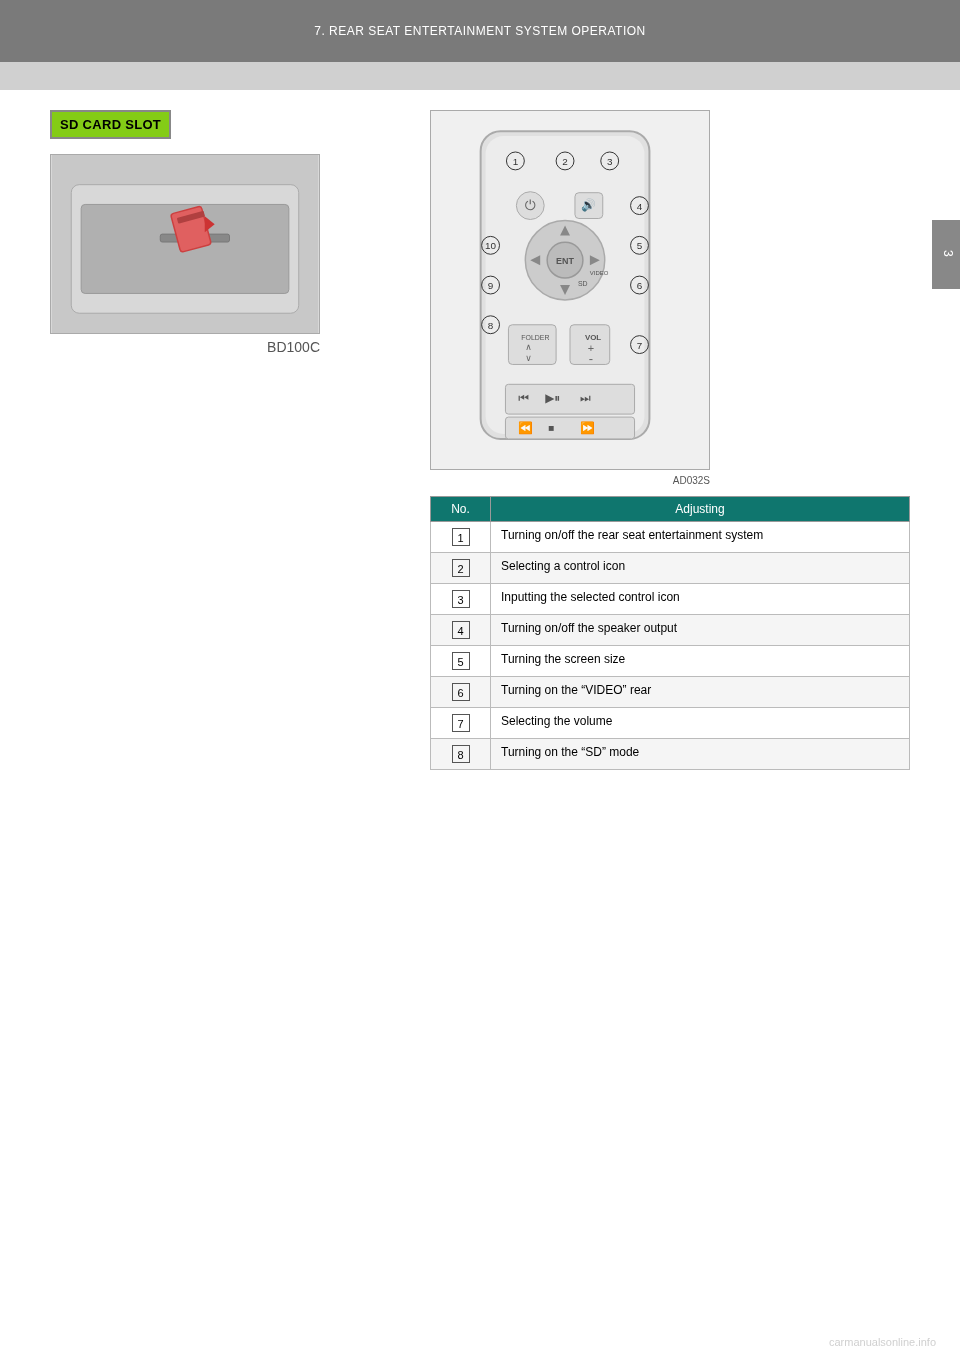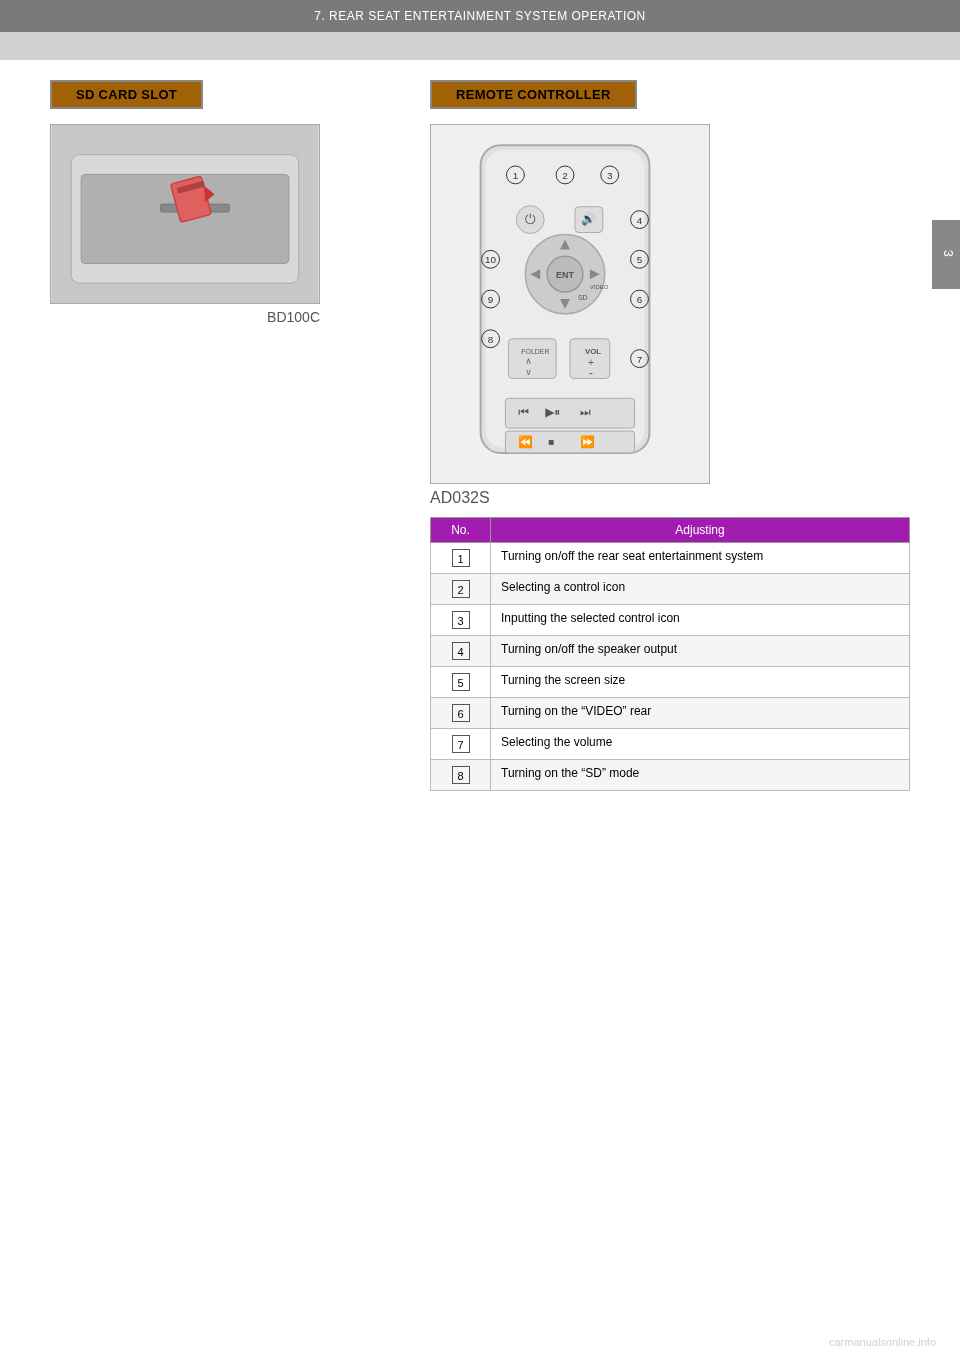--- a/index.html
+++ b/index.html
@@ -11,21 +11,21 @@
       font-size: 13px;
       color: #000;
       position: relative;
     }
 
     
     .header-bar {
       background: #7a7a7a;
       color: #fff;
       text-align: center;
-      padding: 9px 0;
+      padding: 24px 0;
       font-size: 12px;
       letter-spacing: 0.5px;
       margin-bottom: 0;
     }
 
     
     .sub-bar {
       background: #d0d0d0;
       height: 28px;
       margin-bottom: 20px;
@@ -59,23 +59,23 @@
       max-width: 350px;
     }
 
     
     .right-col {
       flex: 1;
     }
 
     
     .section-header {
-      background: #a16207;
+      background: #84cc16;
       border: 2px solid #888;
-      padding: 5px 24px;
+      padding: 5px 8px;
       font-size: 13px;
       font-weight: bold;
       display: inline-block;
       margin-bottom: 15px;
       letter-spacing: 0.3px;
     }
 
     
     .sd-card-image {
       border: 1px solid #aaa;
@@ -100,35 +100,36 @@
       border: 1px solid #aaa;
       width: 280px;
       height: 360px;
       background: #f0f0f0;
       position: relative;
       margin-bottom: 5px;
       overflow: hidden;
     }
 
     .remote-caption {
-      font-size: 16px;
+      font-size: 10px;
       color: #555;
+      text-align: right;
       width: 280px;
       margin-bottom: 10px;
     }
 
     
     .function-table {
       width: 100%;
       border-collapse: collapse;
       font-size: 12px;
     }
 
     .function-table th {
-      background: #a21caf;
+      background: #0f766e;
       color: #fff;
       padding: 5px 10px;
       text-align: center;
       font-weight: normal;
       border: 1px solid #999;
     }
 
     .function-table th:first-child {
       width: 60px;
     }
@@ -217,21 +218,20 @@
 
         <polygon points="155,62 165,70 155,78" fill="#cc3333"></polygon>
 
         <rect x="127" y="60" width="28" height="6" rx="1" ry="1" fill="#b04040" transform="rotate(-15 141 63)"></rect>
       </svg>
     </div>
     <div class="sd-image-caption">BD100C</div>
   </div>
 
   <div class="right-col">
-    <div class="section-header">REMOTE CONTROLLER</div>
 
     
     <div class="remote-image">
       <svg class="remote-svg" viewBox="0 0 280 360" xmlns="http://www.w3.org/2000/svg">
 
         <rect width="280" height="360" fill="#f0f0f0"></rect>
 
         <rect x="50" y="20" width="170" height="310" rx="20" ry="20" fill="#e0e0e0" stroke="#aaa" stroke-width="2"></rect>
         <rect x="55" y="25" width="160" height="300" rx="18" ry="18" fill="#ececec"></rect>
 

